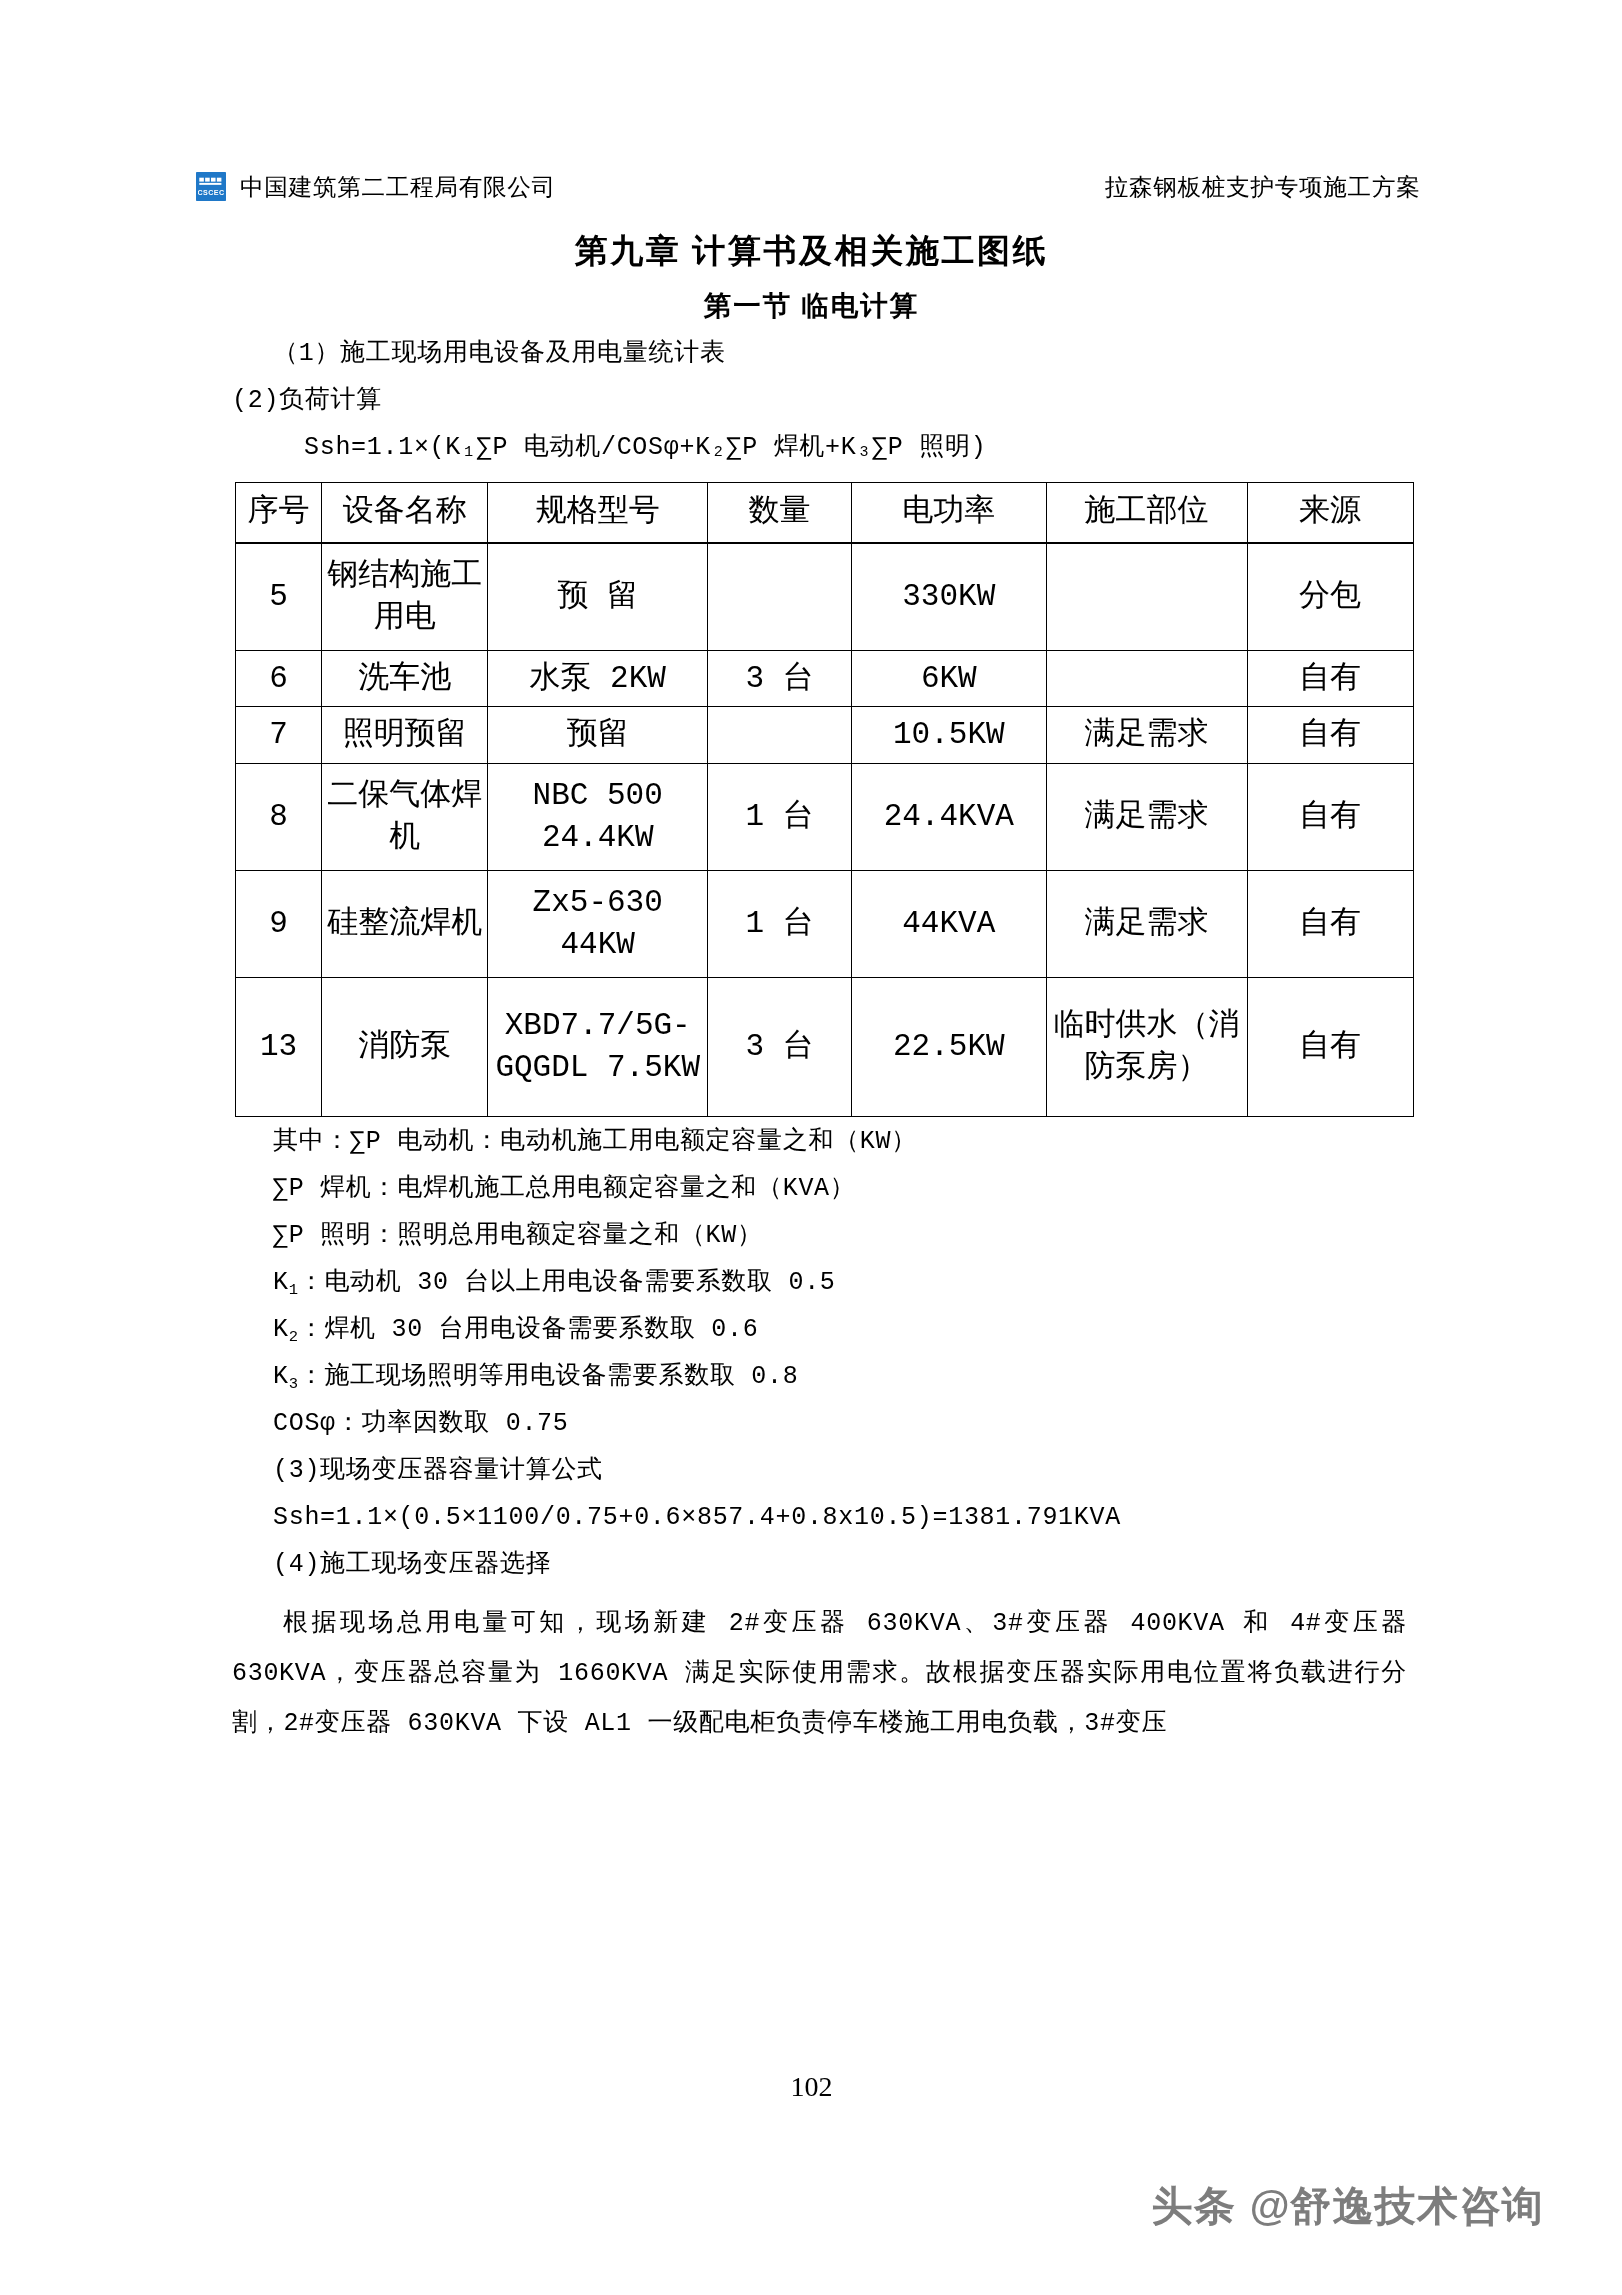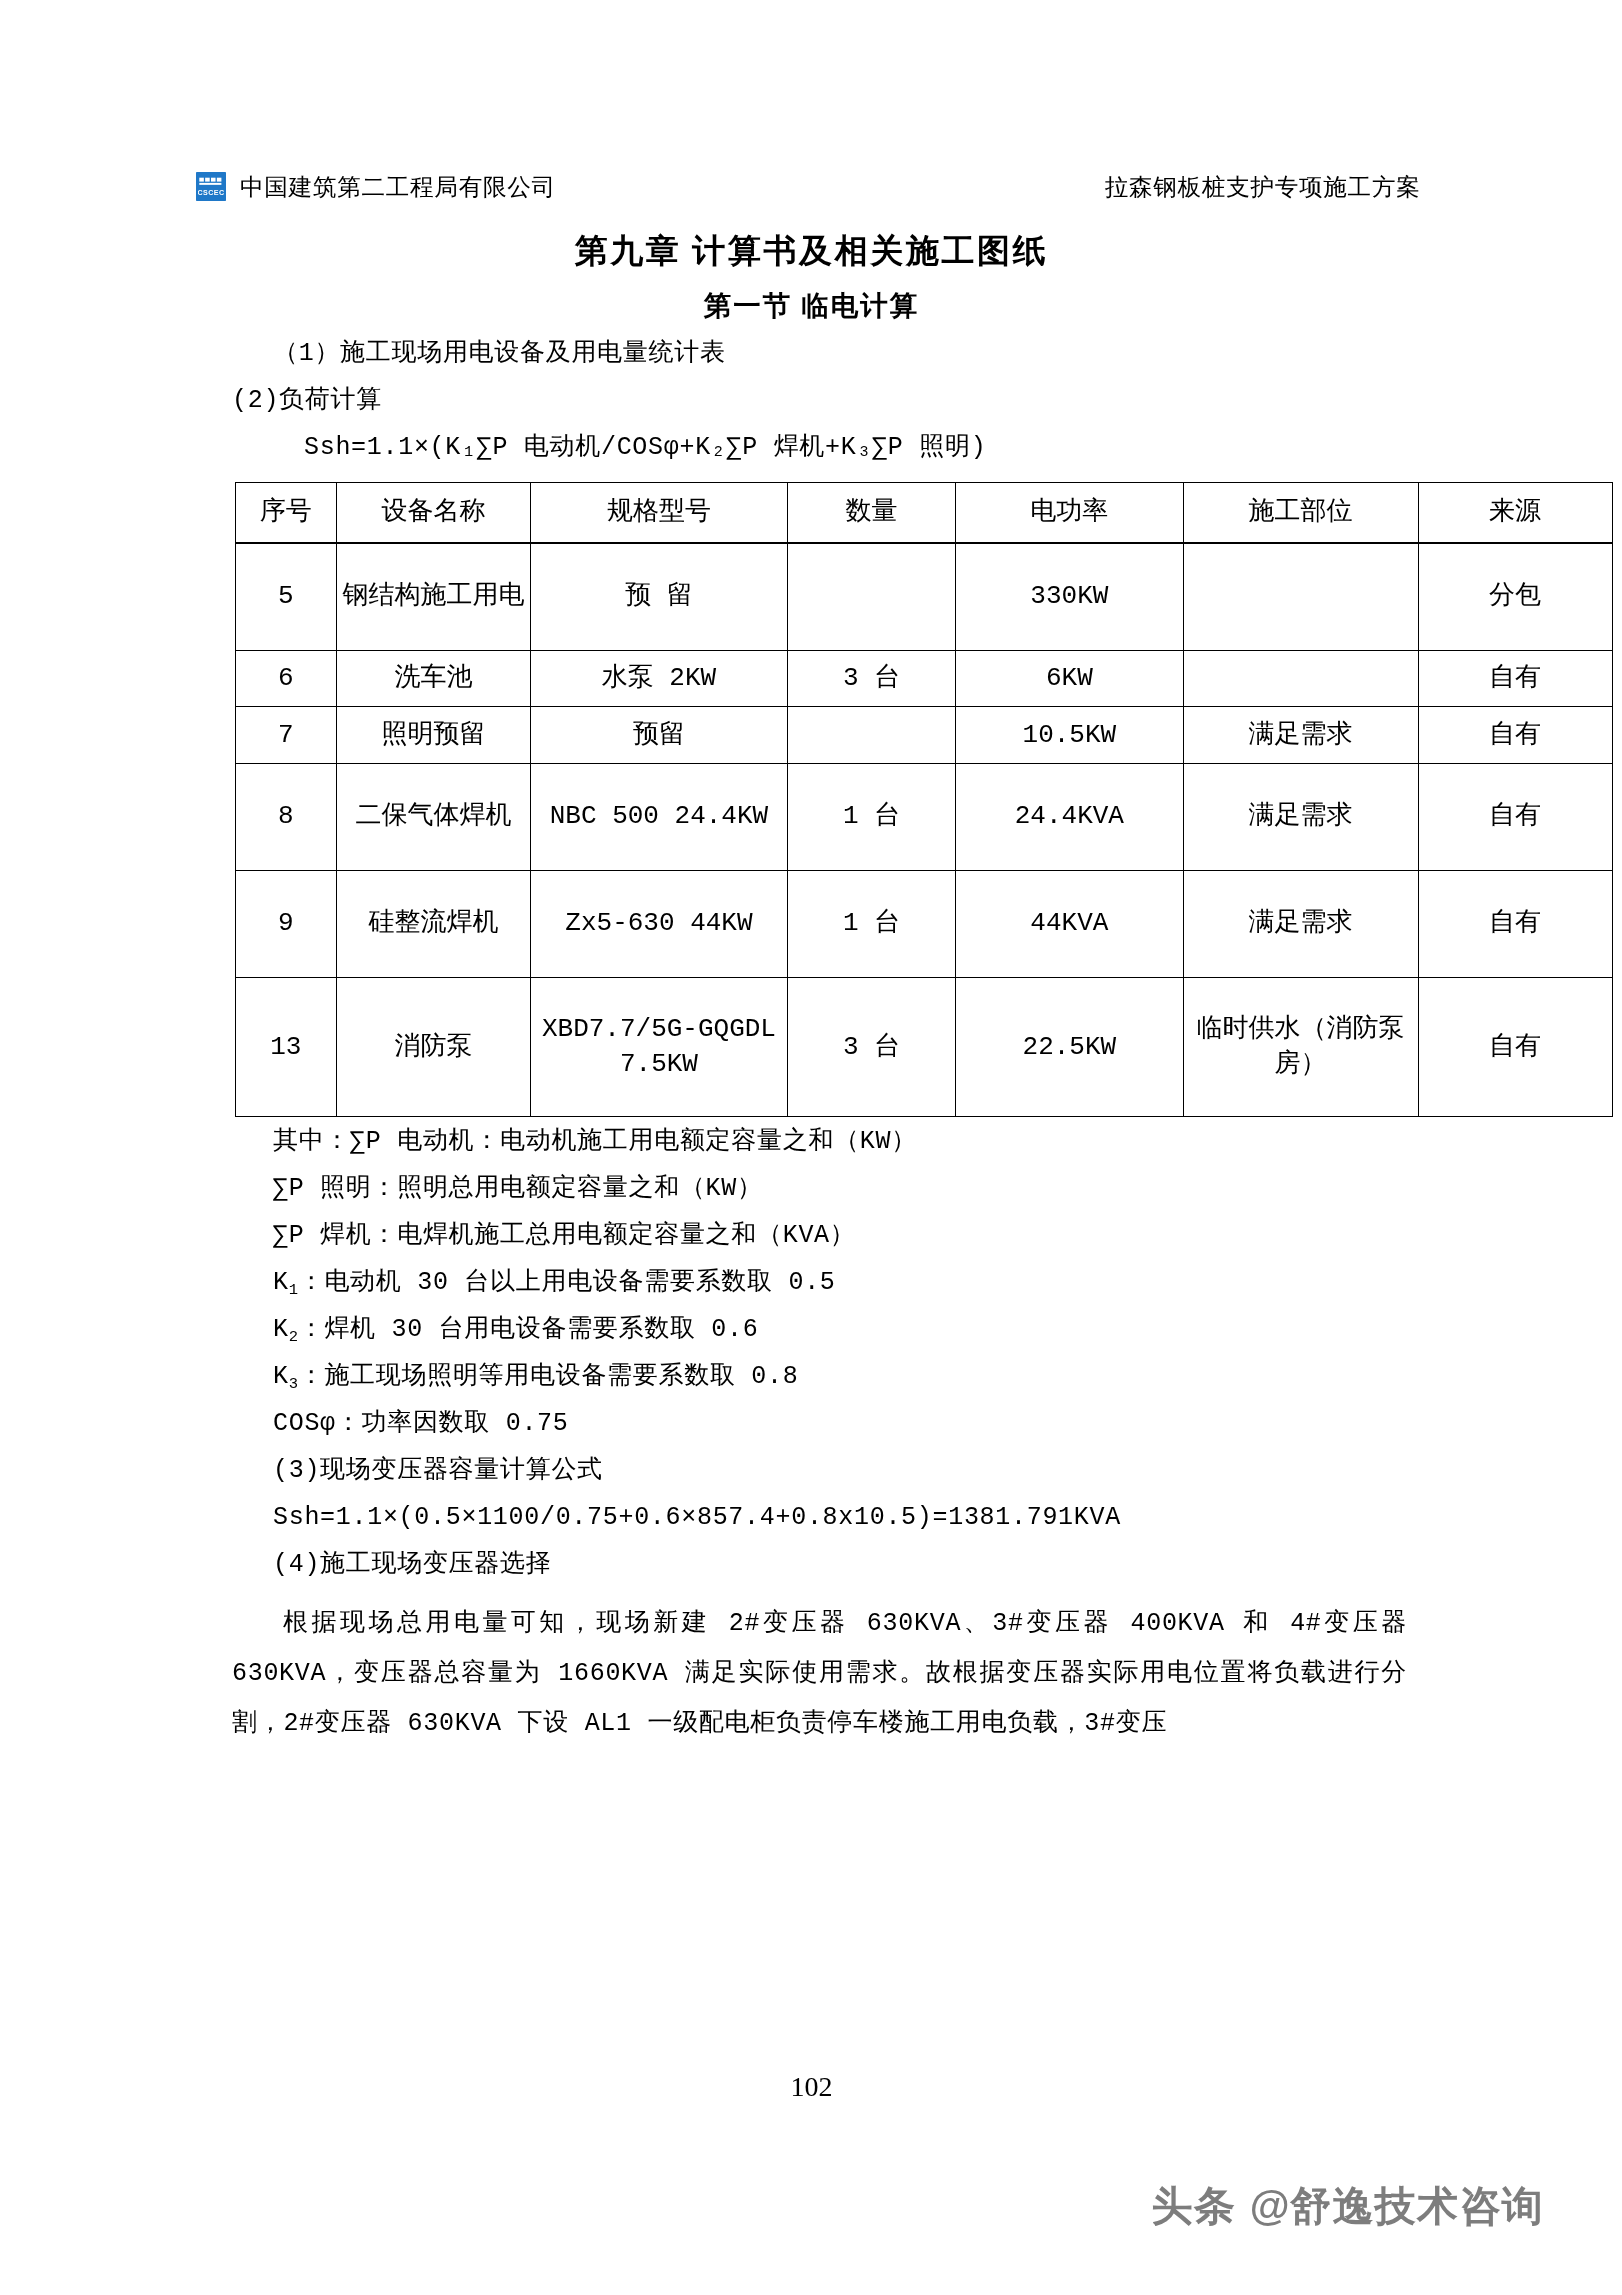--- a/index.html
+++ b/index.html
@@ -108,23 +108,23 @@
     top: 0.28em;
   }
 
   
   .table-wrap {
     margin: 6.5px 0 11.8px 0;
     padding-left: 2.6px;
   }
   table.equip {
     border-collapse: collapse;
-    width: 1378px;
+    width: 1179px;
     table-layout: fixed;
-    font-size: 26px;
+    font-size: 31px;
     padding-left: 33px;
   }
   table.equip th,
   table.equip td {
     border: 1.3px solid #000000;
     text-align: center;
     vertical-align: middle;
     padding: 3.9px 2.6px;
     line-height: 1.35;
     font-weight: normal;
@@ -276,22 +276,22 @@
             <td>3 台</td>
             <td>22.5KW</td>
             <td>临时供水（消防泵房）</td>
             <td>自有</td>
           </tr>
         </tbody>
       </table>
     </div>
 
     <p class="para indent1">其中：∑P 电动机：电动机施工用电额定容量之和（KW）</p>
+    <p class="para indent1">∑P 焊机：电焊机施工总用电额定容量之和（KVA）</p>
     <p class="para indent1">∑P 照明：照明总用电额定容量之和（KW）</p>
-    <p class="para indent1">∑P 焊机：电焊机施工总用电额定容量之和（KVA）</p>
 
     <p class="para indent1">
       <span>K<sub>1</sub></span><span>：电动机 30 台以上用电设备需要系数取 0.5</span>
     </p>
     <p class="para indent1">
       <span>K<sub>2</sub></span><span>：焊机 30 台用电设备需要系数取 0.6</span>
     </p>
     <p class="para indent1">
       <span>K<sub>3</sub></span><span>：施工现场照明等用电设备需要系数取 0.8</span>
     </p>

